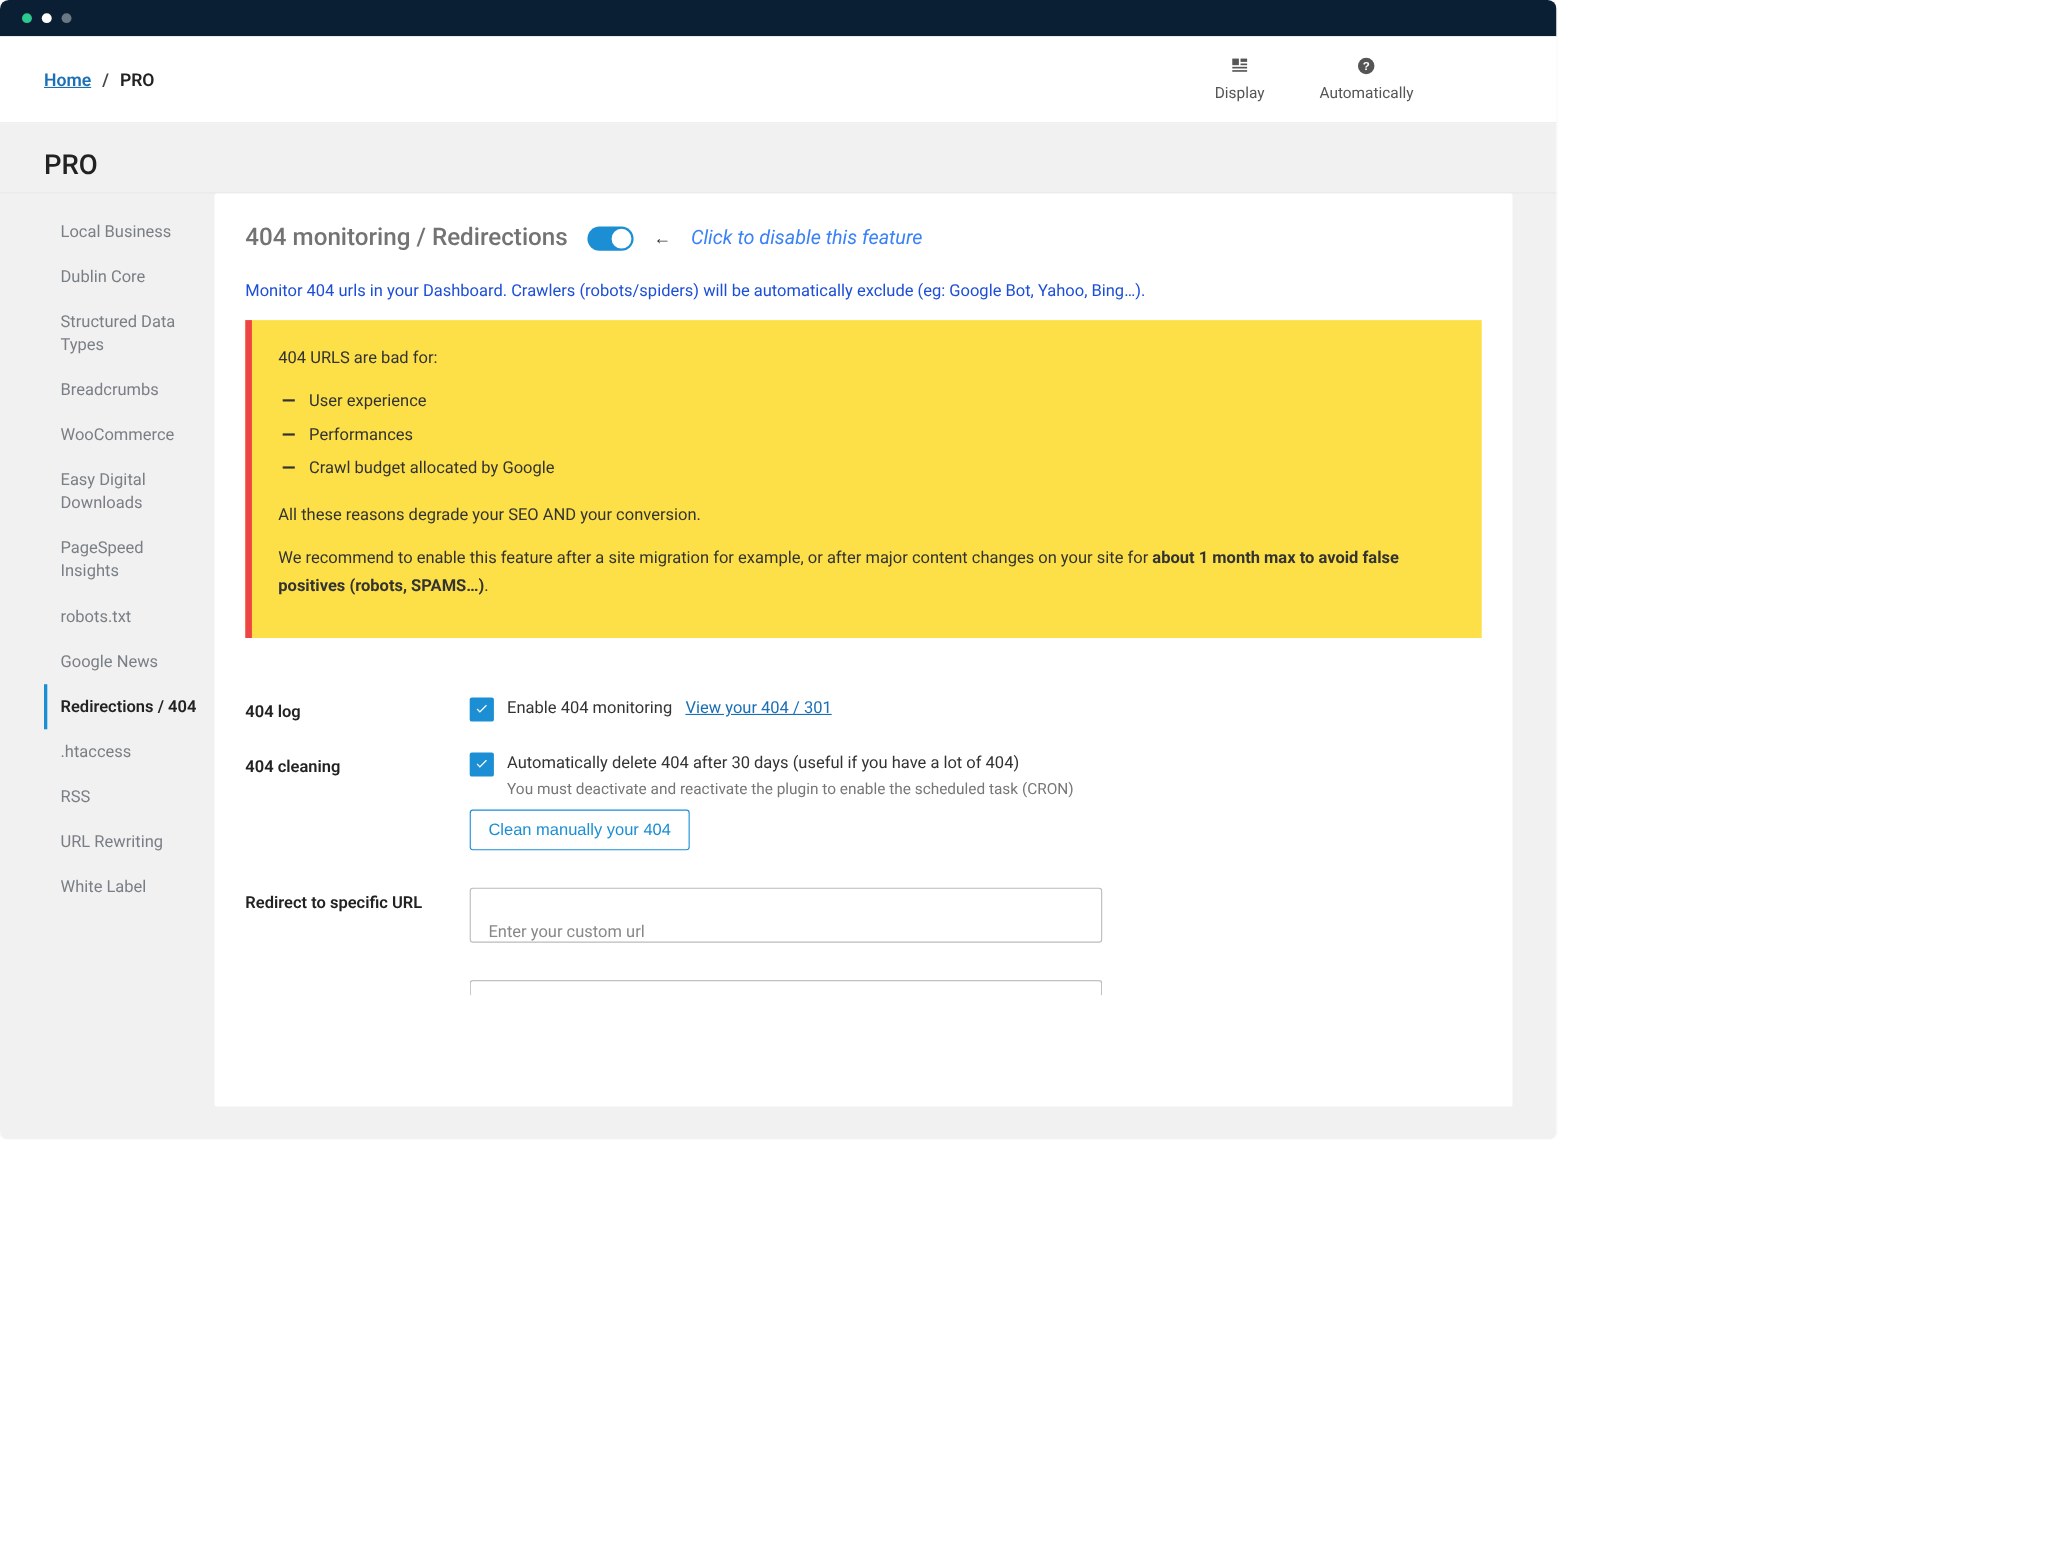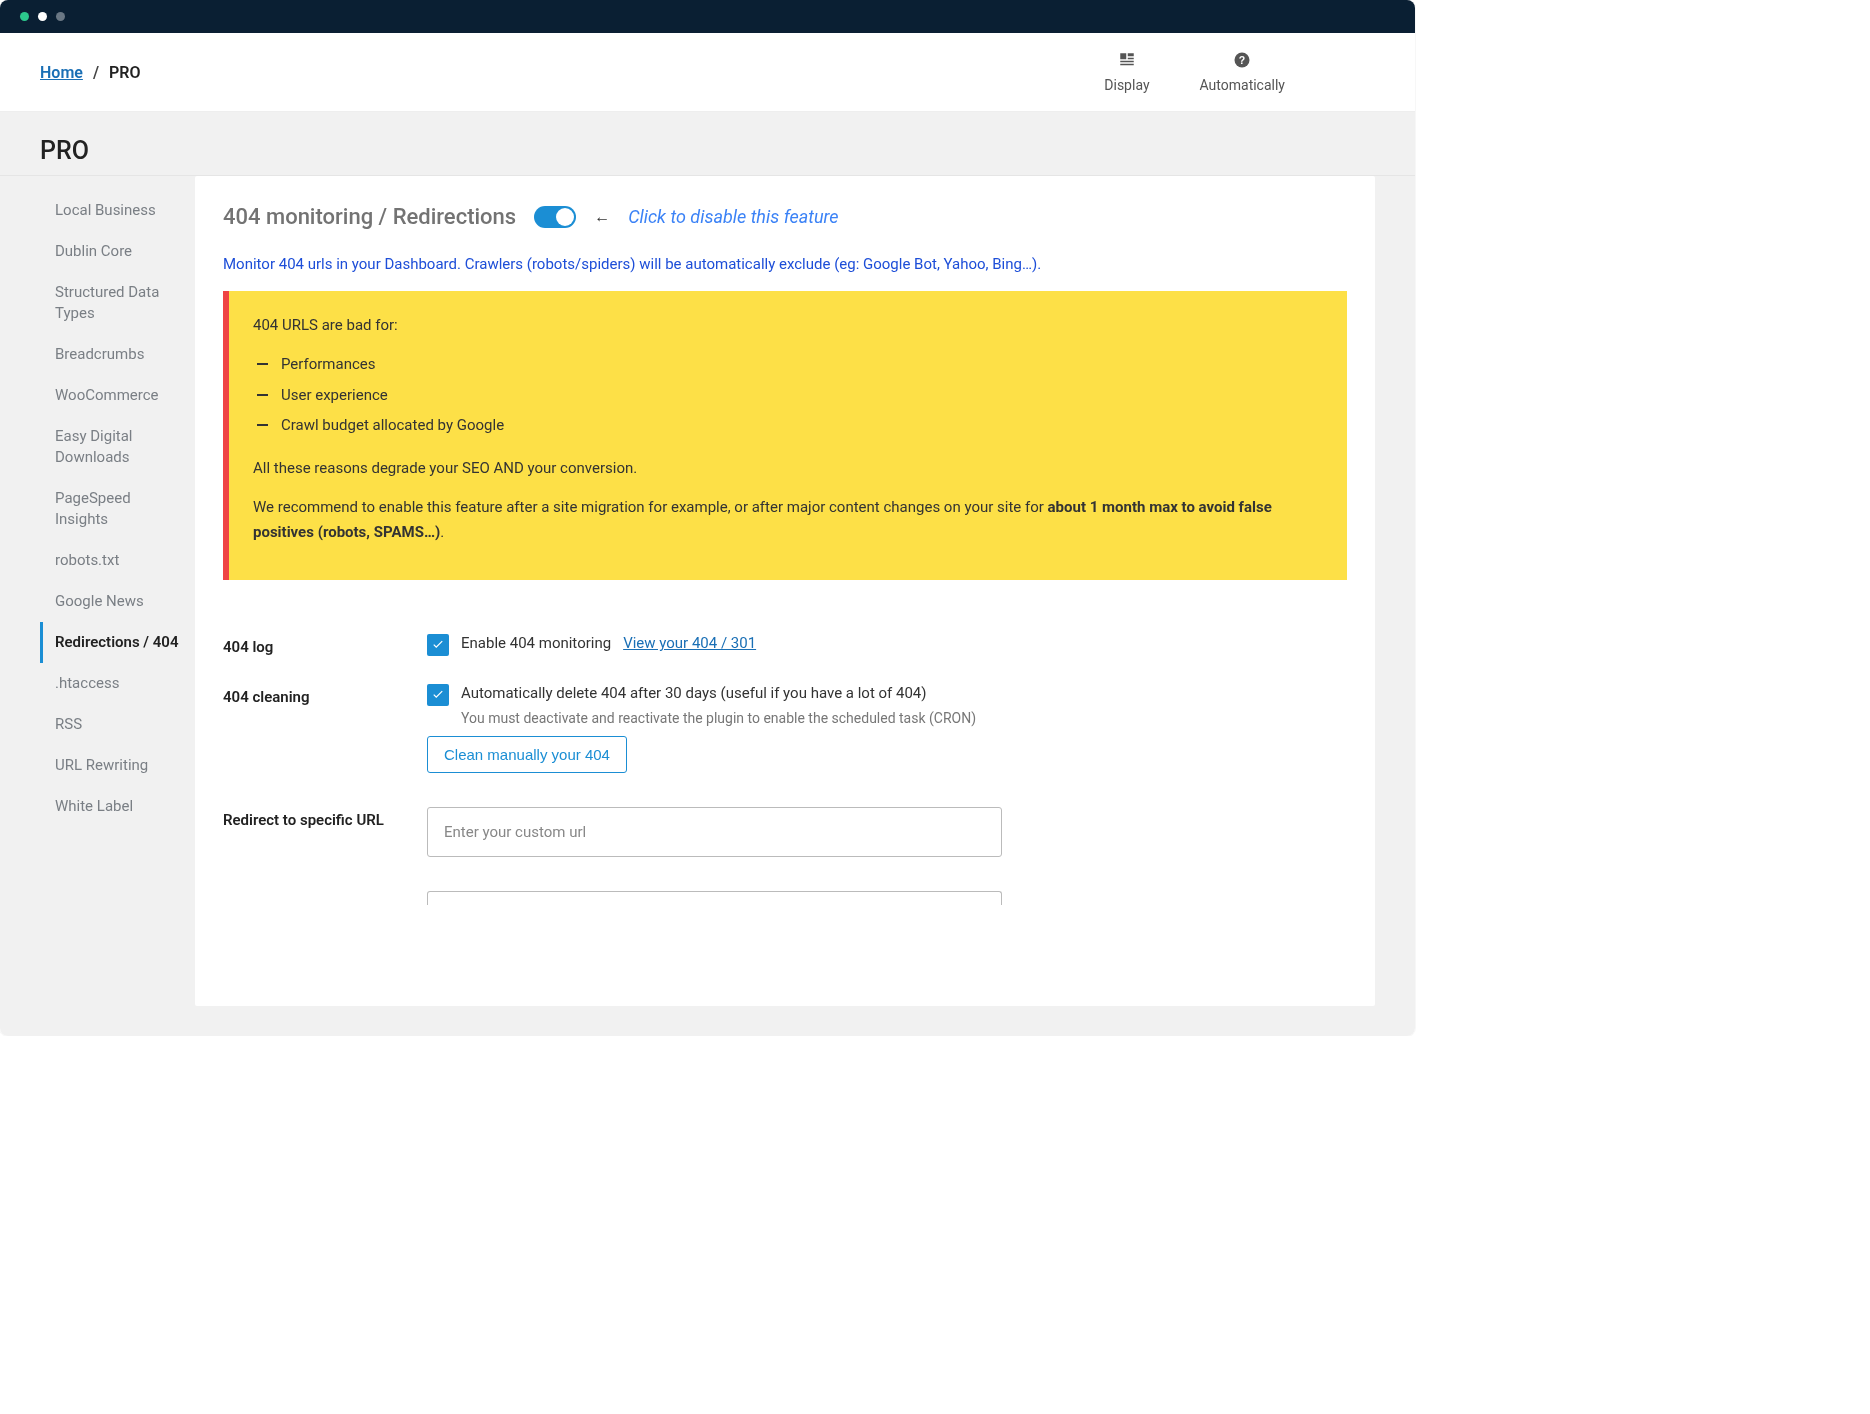--- a/index.html
+++ b/index.html
@@ -148,21 +148,21 @@
 
   .select {
     width: 575px; height: 50px; border: 1px solid #bbb; border-radius: 3px;
     display: flex; align-items: center; justify-content: space-between;
     padding: 0 16px; color: #444; cursor: pointer; background:#fff;
   }
   .select .chev { font-size: 14px; color: #333; }
 
   .input {
     width: 575px; height: 50px; border: 1px solid #bbb; border-radius: 3px;
-    padding: 0 16px; color: #666; background:#fff; display:flex; align-items:center;
+    padding: 0 16px; color: #666; background:#fff; display:flex; align-items:flex-end;
   }
   .input span.ph { color: #888; }
 
   .crop { height: 14px; width: 575px; border: 1px solid #bbb; border-bottom: none; border-radius: 3px 3px 0 0; }
 </style>
 </head>
 <body>
 
 <div class="window">
   <div class="titlebar">
@@ -230,22 +230,22 @@
           </span>
         <span class="arrow-left">←</span>
         <span class="toggle-hint">Click to disable this feature</span>
       </div>
 
       <p class="intro">Monitor 404 urls in your Dashboard. Crawlers (robots/spiders) will be automatically exclude (eg: Google Bot, Yahoo, Bing…).</p>
 
       <div class="callout">
         <p>404 URLS are bad for:</p>
         <ul id="callout-list">
+            <li>User experience</li>
             <li>Performances</li>
-            <li>User experience</li>
             <li>Crawl budget allocated by Google</li>
           </ul>
         <p>All these reasons degrade your SEO AND your conversion.</p>
         <p>
           <span>We recommend to enable this feature after a site migration for example, or after major content changes on your site for </span><strong>about 1 month max to avoid false positives (robots, SPAMS…)</strong><span>.</span>
         </p>
       </div>
 
       <div class="form-row">
         <div class="form-label">404 log</div>

